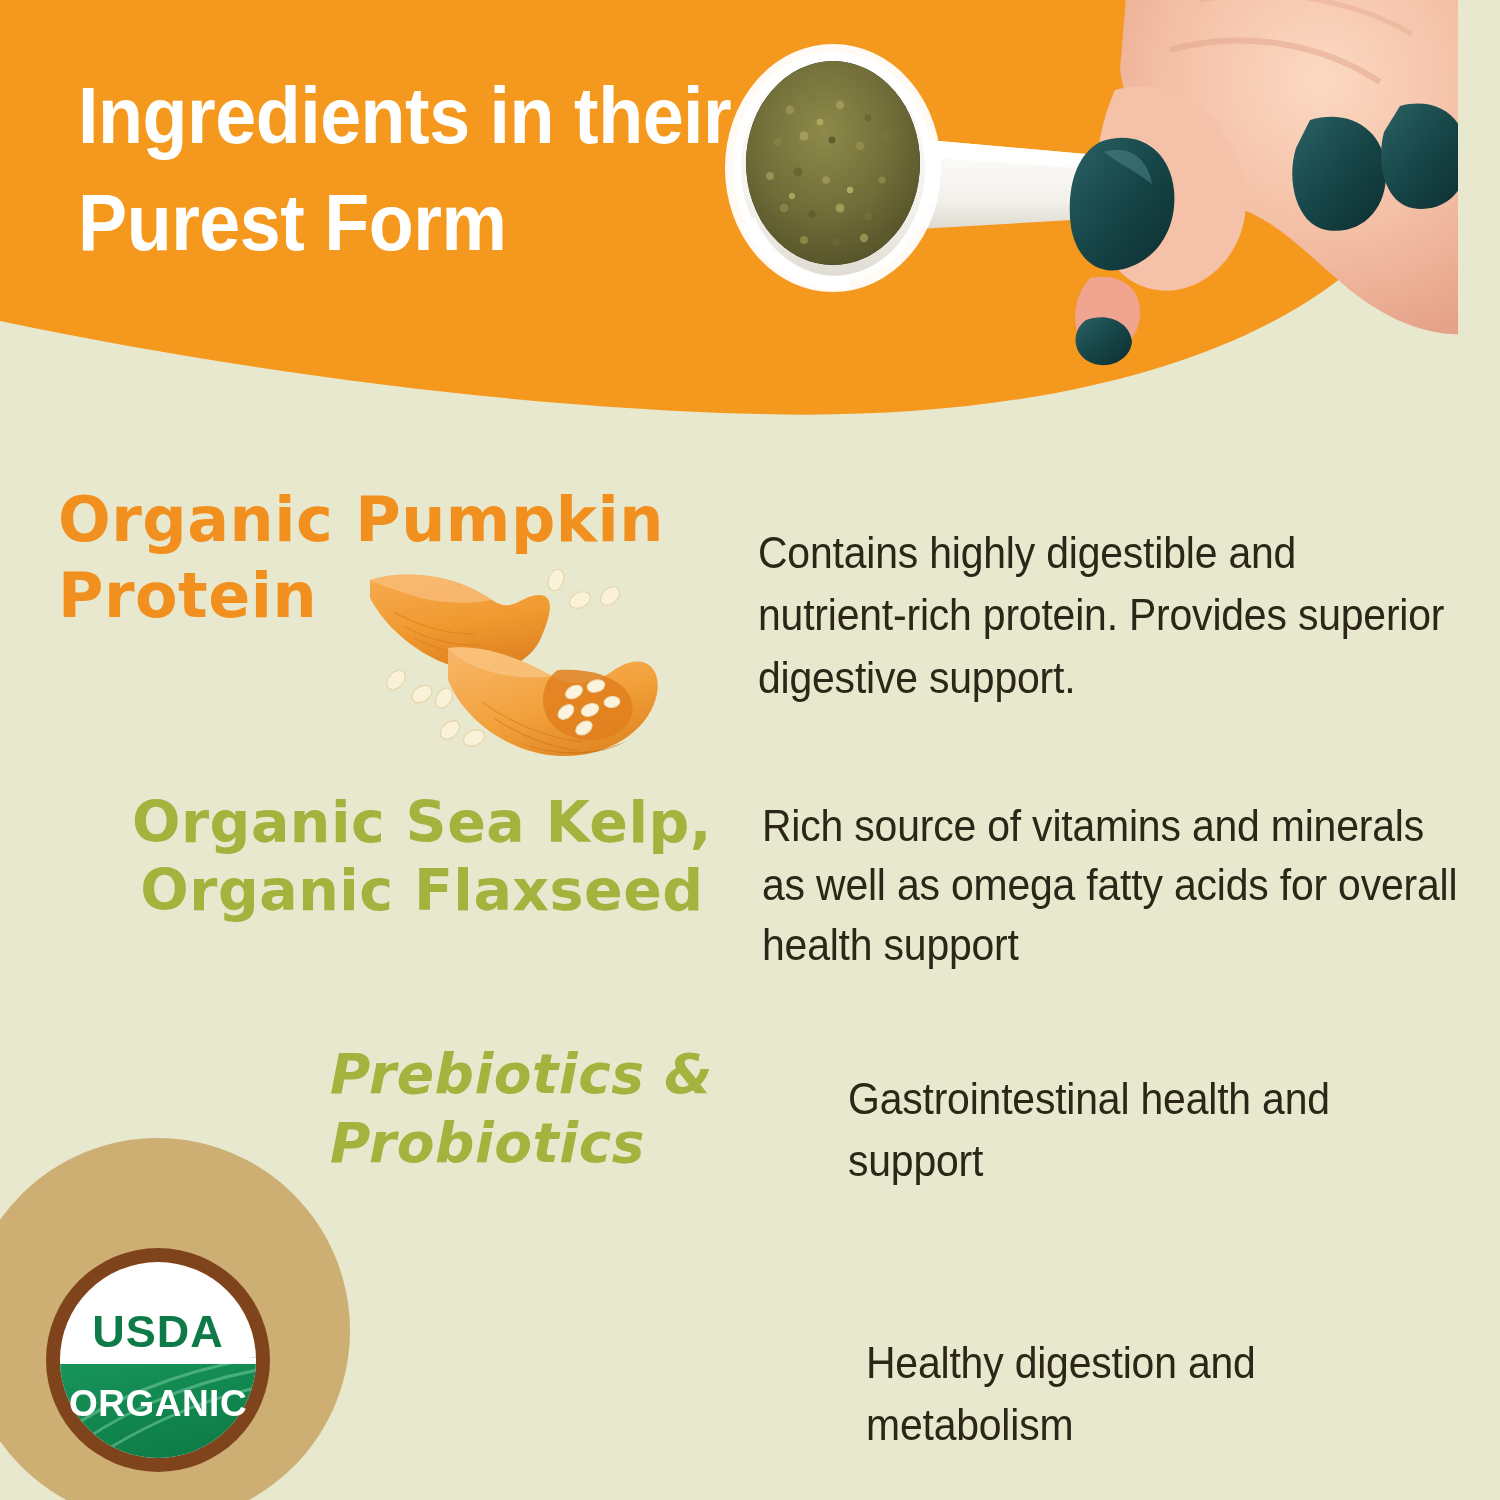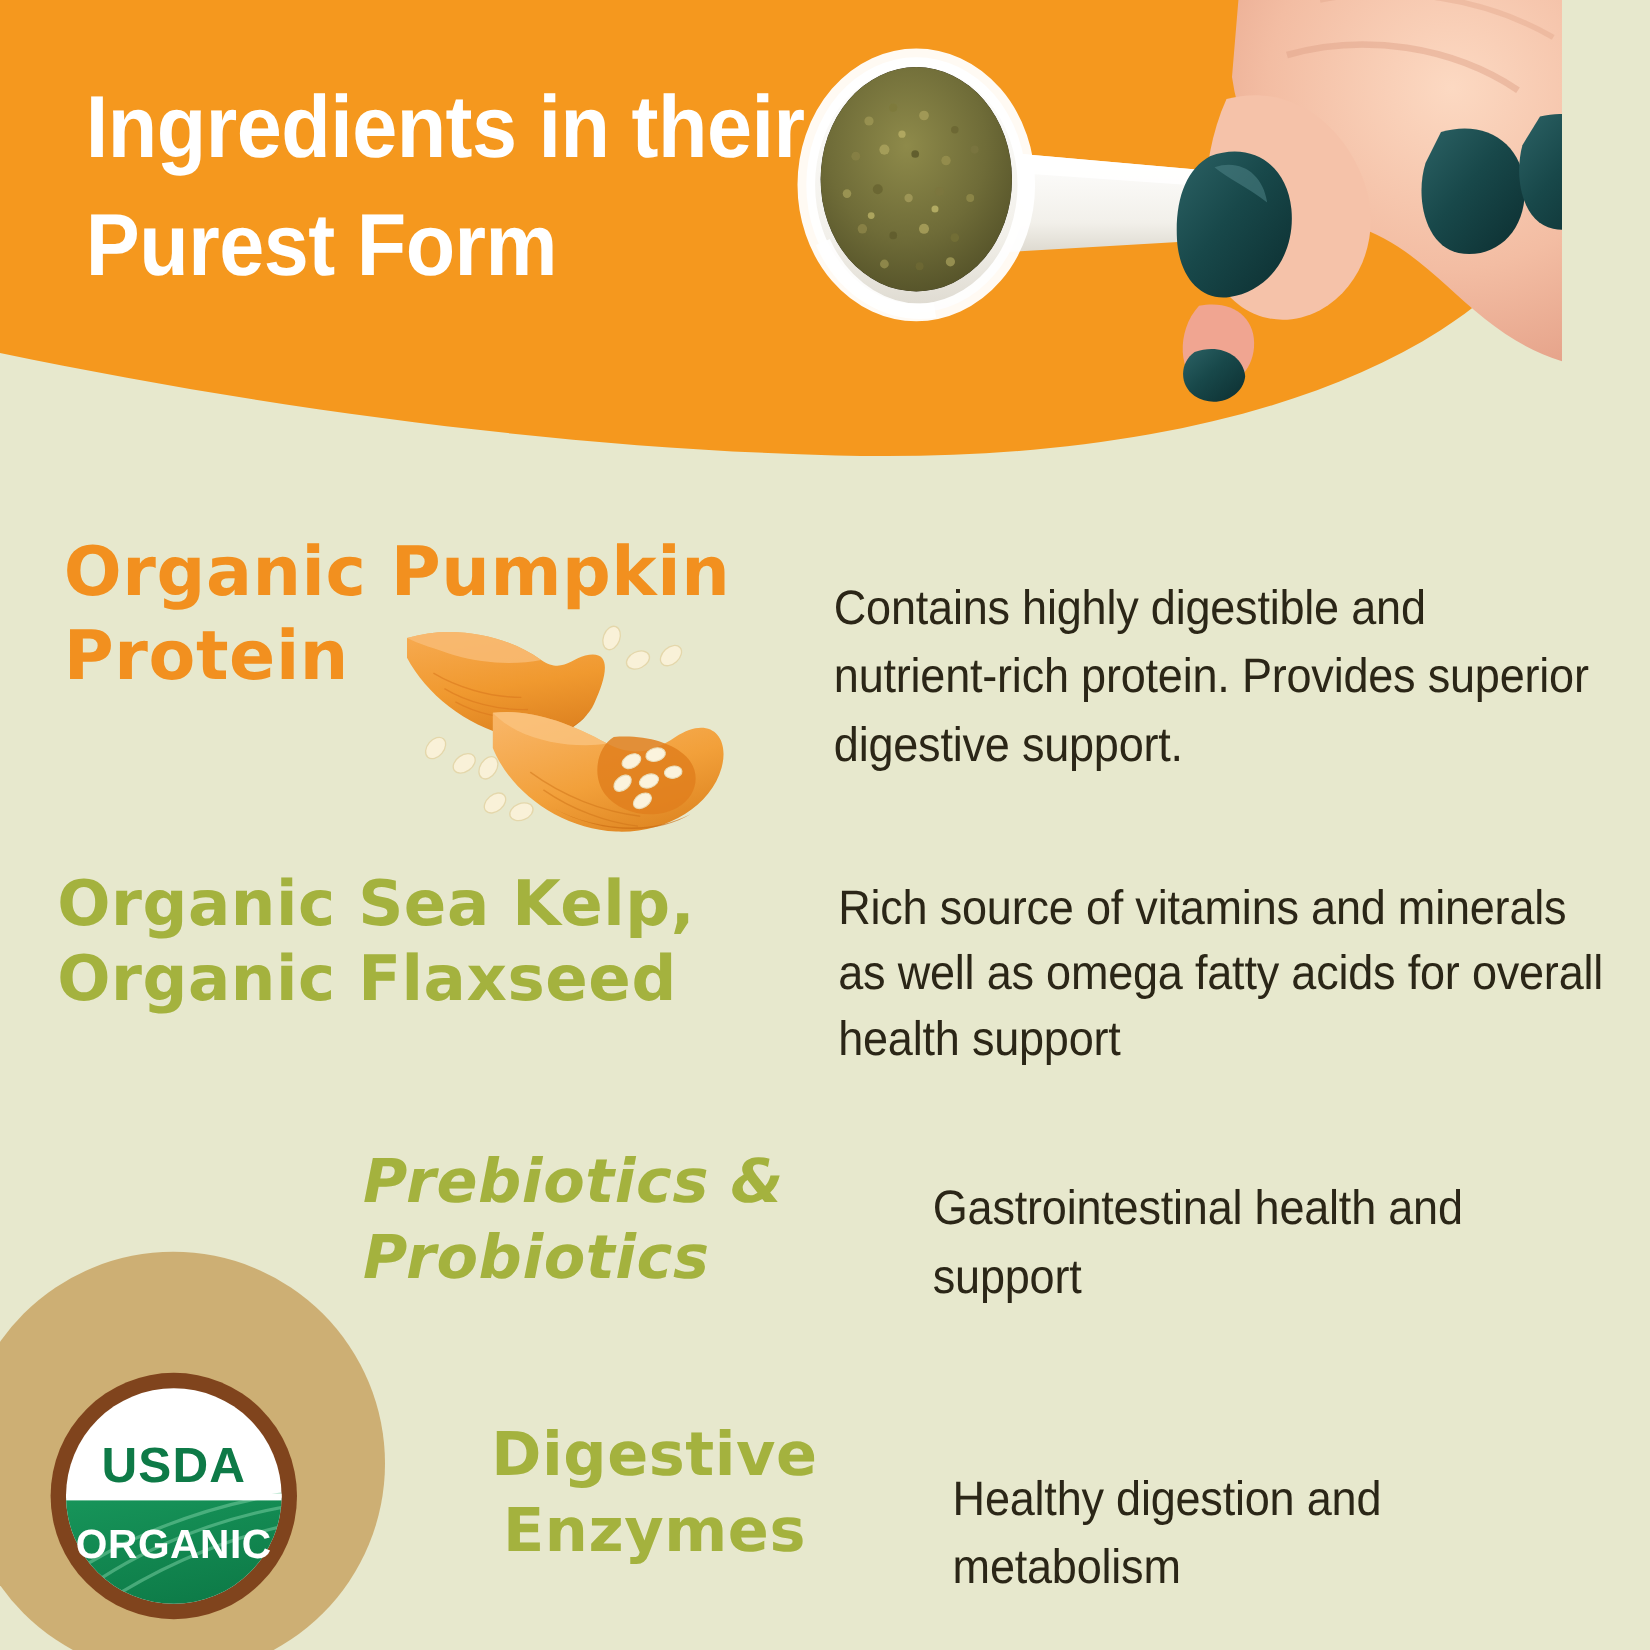--- a/index.html
+++ b/index.html
@@ -15,20 +15,21 @@
     width:1500px;height:1500px;
     background:#e7e8cd;
     overflow:hidden;
   }
 
   
   .header-wrap{
     position:absolute;left:0;top:0;width:1420px;height:470px;
     overflow:hidden;
     z-index:1;
+    padding-left:38px;
   }
   .header-shape{
     position:absolute;left:0;top:0;width:1500px;height:470px;
   }
   .header-title{
     position:absolute;
     left:78px;top:62px;
     width:980px;
     color:#ffffff;
     font-family:"Liberation Sans", sans-serif;
@@ -86,21 +87,21 @@
     transform-origin:left top;
     white-space:pre-line;
   }
 
   
   #row1-title{left:58px;top:482px;width:700px;font-size:62px;}
   #row1-art{position:absolute;left:352px;top:552px;width:330px;height:230px;z-index:5;}
   #row1-desc{left:758px;top:522px;width:740px;font-size:44px;}
 
   
-  #row2-title{left:52px;top:788px;width:740px;font-size:57px;line-height:1.2;}
+  #row2-title{left:52px;top:788px;width:740px;font-size:57px;line-height:1.2;text-align:center;}
   #row2-desc{left:762px;top:796px;width:760px;font-size:44px;line-height:1.35;}
 
   
   #row3-title{left:330px;top:1040px;width:510px;font-size:55px;line-height:1.26;font-style:italic;}
   #row3-desc{left:848px;top:1068px;width:660px;font-size:44px;}
 
   
   #row4-title{left:360px;top:1288px;width:470px;font-size:55px;text-align:center;line-height:1.26;}
   #row4-desc{left:866px;top:1332px;width:640px;font-size:44px;}
 </style>
@@ -315,17 +316,15 @@
   <div class="row ing-desc" id="row1-desc">Contains highly digestible and nutrient-rich protein. Provides superior digestive support.</div>
 
   <div class="row ing-title green" id="row2-title">Organic Sea Kelp,
 Organic Flaxseed</div>
   <div class="row ing-desc" id="row2-desc">Rich source of vitamins and minerals as well as omega fatty acids for overall health support</div>
 
   <div class="row ing-title green" id="row3-title">Prebiotics &amp;
 Probiotics</div>
   <div class="row ing-desc" id="row3-desc">Gastrointestinal health and support</div>
 
-  <div class="row ing-title green" id="row4-title">Digestive
-Enzymes</div>
   <div class="row ing-desc" id="row4-desc">Healthy digestion and metabolism</div>
 
 </div>
 
 </body></html>

